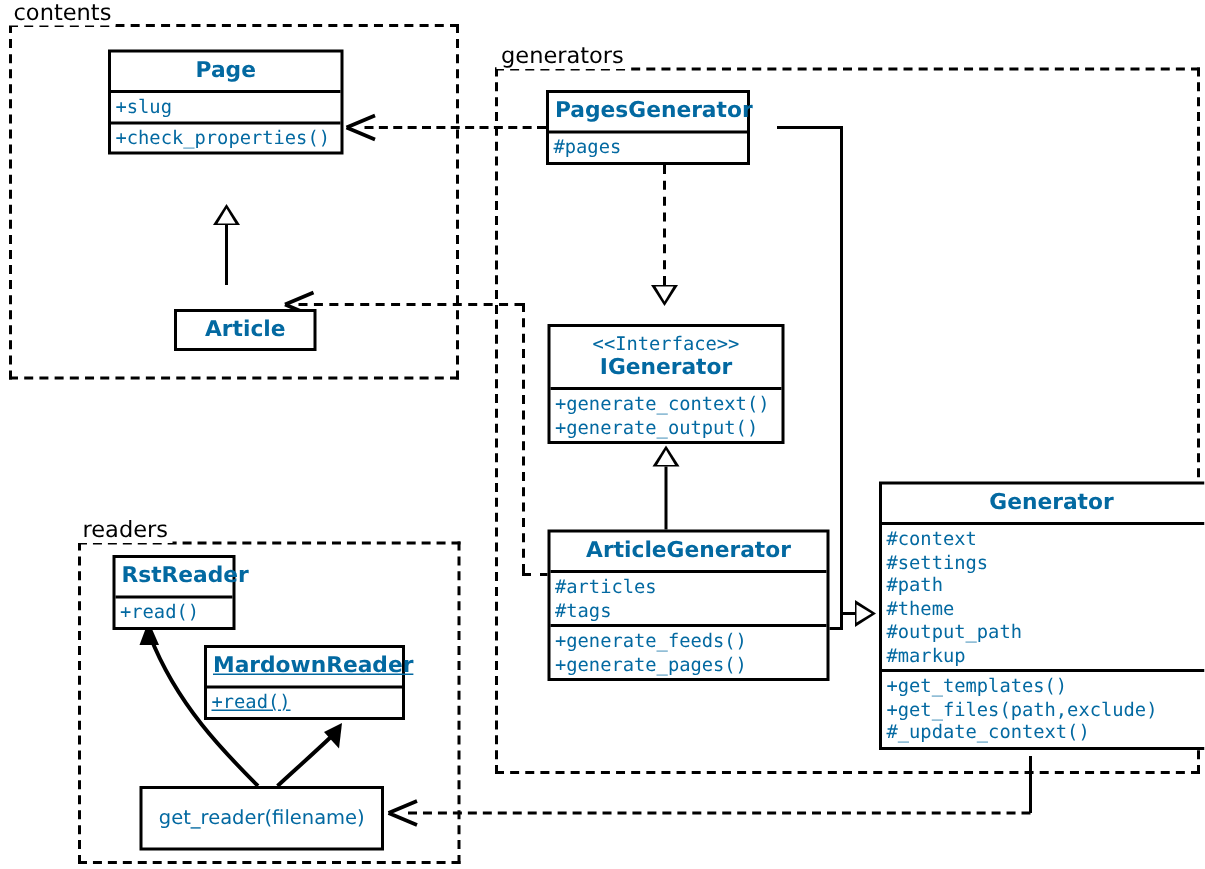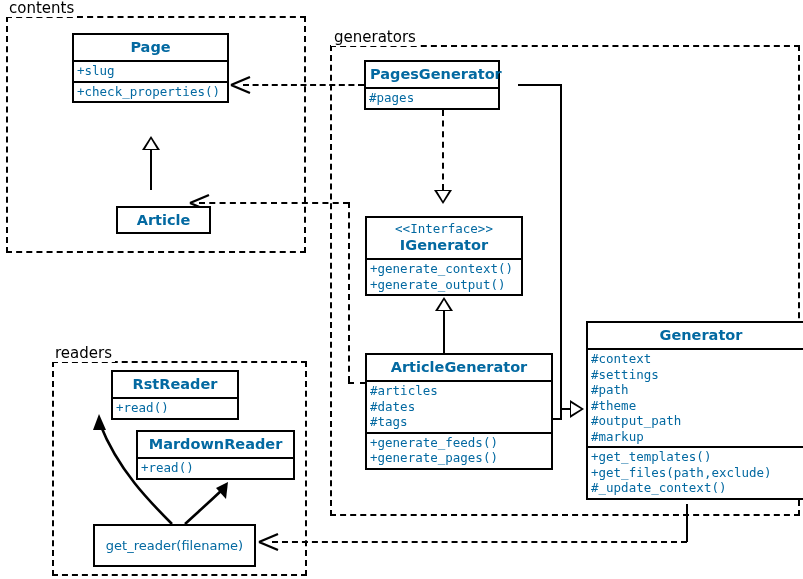--- a/index.html
+++ b/index.html
@@ -234,21 +234,20 @@
     <div class="compartment">
       <div>+generate_context()</div>
       <div>+generate_output()</div>
     </div>
   </div>
 
   <div class="cls" style="left:365px; top:353px; width:188px;">
     <div class="title">ArticleGenerator</div>
     <div class="compartment">
       <div>#articles</div>
-      <div>#dates</div>
       <div>#tags</div>
     </div>
     <div class="compartment">
       <div>+generate_feeds()</div>
       <div>+generate_pages()</div>
     </div>
   </div>
 
   <div class="cls" style="left:586px; top:321px; width:230px;">
     <div class="title">Generator</div>
@@ -260,28 +259,28 @@
       <div>#output_path</div>
       <div>#markup</div>
     </div>
     <div class="compartment">
       <div>+get_templates()</div>
       <div>+get_files(path,exclude)</div>
       <div>#_update_context()</div>
     </div>
   </div>
 
-  <div class="cls" style="left:75px; top:370px; width:128px;margin-left:36px;">
+  <div class="cls" style="left:75px; top:370px; width:82px;">
     <div class="title">RstReader</div>
     <div class="compartment">
       <div>+read()</div>
     </div>
   </div>
 
-  <div class="cls" style="left:136px; top:430px; width:159px;">
+  <div class="cls" style="left:136px; top:430px; width:134px;text-decoration:underline;">
     <div class="title">MardownReader</div>
     <div class="compartment">
       <div>+read()</div>
     </div>
   </div>
 
   <div class="cls plain" style="left:93px; top:524px; width:163px; height:43px;">
     <span>get_reader(filename)</span>
   </div>
 

